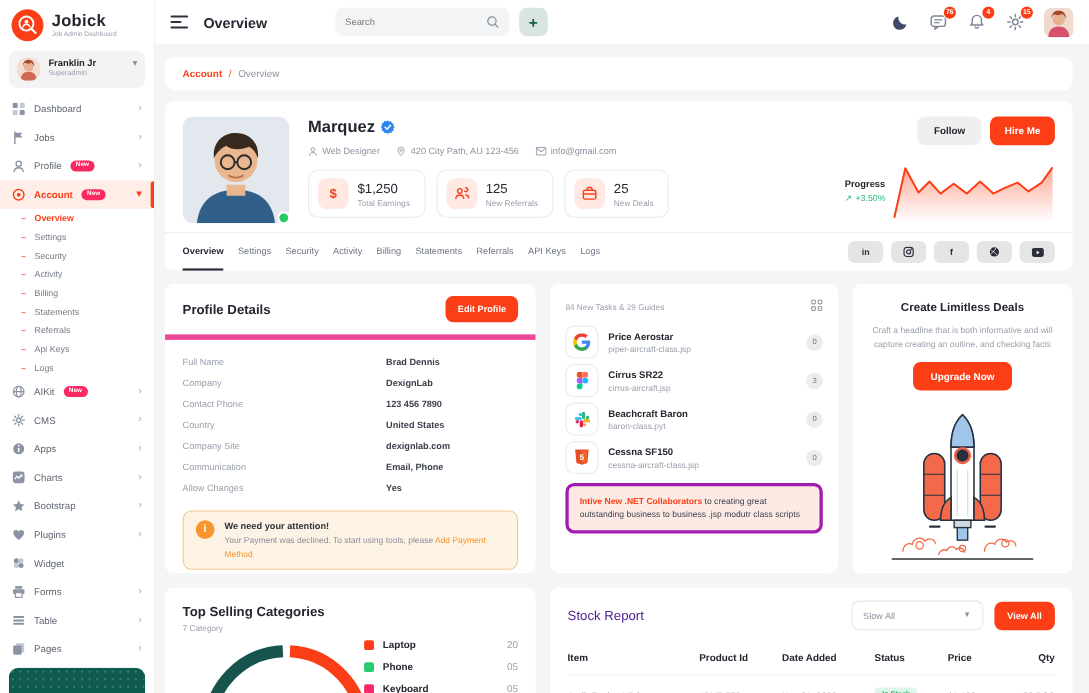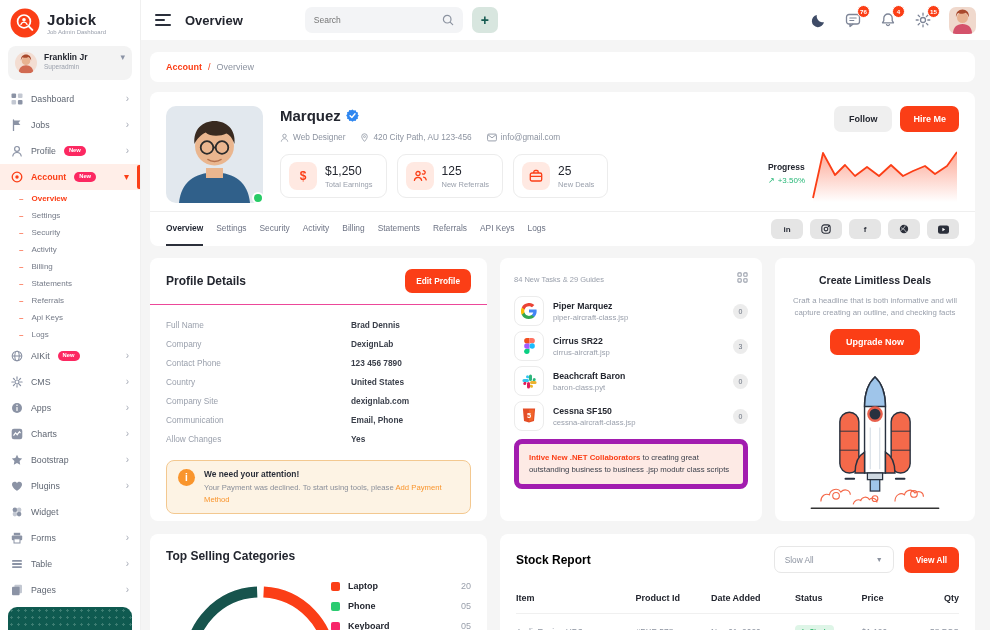--- a/index.html
+++ b/index.html
@@ -72,61 +72,61 @@
 .prog-label{font-size:8.5px;font-weight:bold;color:#23262f}
 .prog-change{font-size:8px;color:#27b777;margin-top:4px;display:flex;gap:3px;align-items:center}
 .pc-tabs{position:absolute;left:0;right:0;bottom:0;height:35px;border-top:1px solid #efefef;display:flex;align-items:center;padding:0 16px;gap:13px}
 .tab{font-size:8.4px;color:#6e7485;cursor:pointer;height:100%;display:flex;align-items:center;border-bottom:2px solid transparent}
 .tab.active{color:#1f2430;font-weight:bold;border-bottom-color:#2b2f3a}
 .socials{margin-left:auto;display:flex;gap:7px}
 .soc{width:32px;height:20px;border-radius:6px;background:#e5e5e5;display:flex;align-items:center;justify-content:center;font-size:8px;font-weight:bold;color:#2b2f3a;cursor:pointer}
 
 .row2{display:flex;gap:13px;margin-top:12px}
 .card-a{width:337px;height:263px;overflow:hidden}
-.card-head{display:flex;align-items:center;justify-content:space-between;padding:11px 16px;border-bottom:1px solid #ec4899}
+.card-head{display:flex;align-items:center;justify-content:space-between;padding:11px 16px;border-bottom:5px solid #ec4899}
 .card-title{font-size:12px;font-weight:bold;color:#23262f}
 .btn-edit{background:#fb3e16;color:#fff;font-size:8.3px;padding:7px 11px;border-radius:7px}
 .detail-rows{padding:10px 16px 0}
 .drow{display:flex;height:19px;align-items:center}
 .dlabel{width:185px;font-size:8.3px;color:#9aa0ac}
 .dvalue{font-size:8.3px;font-weight:bold;color:#3a3f4a}
 .alert{margin:12px 16px 0;border:1px solid #f3c890;background:#fdf3e4;border-radius:8px;padding:8px 11px;display:flex;gap:9px}
 .alert-ic{width:17px;height:17px;border-radius:50%;background:#f9952d;color:#fff;font-size:10px;font-weight:bold;display:flex;align-items:center;justify-content:center;flex:none}
 .alert-title{font-size:8.4px;font-weight:bold;color:#2b2f3a}
 .alert-text{font-size:7.7px;color:#8a8f9a;margin-top:3px;line-height:1.5}
 .alert-link{color:#f9952d;cursor:pointer}
 .card-b{width:262px;height:263px;position:relative;padding:13px 14px 0;overflow:hidden}
 .pj-sub{font-size:7.5px;color:#9aa0ac;margin-top:4px}
 .pj-grid-ic{position:absolute;top:14px;right:14px;cursor:pointer}
 .pj-list{margin-top:12px}
 .pj-item{display:flex;align-items:center;gap:9px;margin-bottom:5px;cursor:pointer}
 .pj-logo{width:30px;height:30px;border:1px solid #ececec;border-radius:8px;display:flex;align-items:center;justify-content:center;flex:none;background:#fff}
 .pj-name{font-size:8.7px;font-weight:bold;color:#23262f}
 .pj-file{font-size:7.7px;color:#9aa0ac;margin-top:2px}
 .pj-count{margin-left:auto;width:15px;height:15px;border-radius:50%;background:#ececec;color:#6b7280;font-size:7px;display:flex;align-items:center;justify-content:center}
-.pj-note{background:#fdeae5;border:5px solid #a21caf;border-radius:8px;padding:8px 10px;font-size:7.8px;line-height:1.55;color:#3a3f4a;margin-top:8px}
+.pj-note{background:#fdeae5;border:3px solid #a21caf;border-radius:8px;padding:8px 10px;font-size:7.8px;line-height:1.55;color:#3a3f4a;margin-top:8px}
 .pj-note b{color:#fb3e16}
 .card-c{flex:1;height:263px;padding:15px 14px 0;text-align:center;overflow:hidden}
 .up-title{font-size:10.5px;font-weight:bold;line-height:1.4;color:#23262f}
 .up-desc{font-size:7.8px;color:#9aa0ac;line-height:1.55;margin-top:7px;padding:0 4px}
 .btn-upgrade{margin-top:10px;background:#fb3e16;color:#fff;font-size:9px;padding:8px 16px;border-radius:7px}
 .rocket{margin:4px auto 0;width:150px}
 
 .row3{display:flex;gap:13px;margin-top:13px}
 .card-d{width:337px;height:170px;position:relative;padding:15px 16px;overflow:hidden}
 .ts-sub{font-size:7.5px;color:#9aa0ac;margin-top:4px}
 .donut{position:absolute;left:30px;top:48px}
 .legend{position:absolute;right:16px;top:42px;width:140px}
 .leg-row{display:flex;align-items:center;gap:8px;height:20px}
 .leg-sq{width:9px;height:9px;border-radius:2px;flex:none}
 .leg-label{font-size:9px;color:#23262f;font-weight:bold}
 .leg-val{margin-left:auto;font-size:9px;color:#9aa0ac}
 .card-e{flex:1;height:170px;padding:12px 16px;overflow:hidden}
 .st-head{display:flex;align-items:center}
-.st-title{font-size:12px;font-weight:bold;color:#000000}
+.st-title{font-size:12px;font-weight:normal;color:#4c1d95}
 .st-filter{margin-left:auto;width:120px;height:27px;border:1px solid #e7e7e7;border-radius:7px;display:flex;align-items:center;padding:0 10px;font-size:8.3px;color:#8c93a0;cursor:pointer}
 .st-caret{margin-left:auto;color:#8c93a0;font-size:7px}
 .btn-viewall{margin-left:10px;background:#fb3e16;color:#fff;font-size:8.3px;padding:8px 12px;border-radius:7px}
 .table{margin-top:12px}
 .thead{display:flex;font-size:9px;font-weight:bold;color:#23262f;padding:8px 0 10px;border-bottom:1px solid #f0f0f0}
 .trow{display:flex;font-size:8.4px;color:#8c93a0;padding:11px 0 9px;align-items:center}
 .col-item{width:27%}.col-pid{width:17%}.col-date{width:19%}.col-status{width:15%}.col-price{width:11%}.col-qty{width:11%;text-align:right}
 .status-pill{display:inline-block;background:#def5e7;color:#27b767;font-size:6.5px;font-weight:bold;padding:3px 7px;border-radius:4px}
 </style>
 </head>
@@ -643,21 +643,21 @@
           <div class="pj-item">
             <span class="pj-logo">
                 <svg width="16" height="16" viewBox="0 0 18 18">
                   <path fill="#4285F4" d="M17.6 9.2c0-.6-.1-1.2-.2-1.8H9v3.4h4.8a4.1 4.1 0 0 1-1.8 2.7v2.2h2.9c1.7-1.6 2.7-3.9 2.7-6.5z"></path>
                   <path fill="#34A853" d="M9 18c2.4 0 4.5-.8 6-2.2l-2.9-2.2c-.8.5-1.9.9-3.1.9a5.4 5.4 0 0 1-5-3.7H.9v2.3A9 9 0 0 0 9 18z"></path>
                   <path fill="#FBBC05" d="M4 10.8a5.4 5.4 0 0 1 0-3.5V5H.9a9 9 0 0 0 0 8.1z"></path>
                   <path fill="#EA4335" d="M9 3.6c1.3 0 2.5.4 3.4 1.3L15 2.3A9 9 0 0 0 .9 5L4 7.3A5.4 5.4 0 0 1 9 3.6z"></path>
                 </svg>
               </span>
             <span>
-                <div class="pj-name">Piper Marquez</div>
+                <div class="pj-name">Price Aerostar</div>
                 <div class="pj-file">piper-aircraft-class.jsp</div>
               </span>
             <span class="pj-count">0</span>
           </div>
           <div class="pj-item">
             <span class="pj-logo">
                 <svg width="11" height="16" viewBox="0 0 12 18">
                   <path d="M3 18a3 3 0 0 0 3-3v-3H3a3 3 0 0 0 0 6z" fill="#0ACF83"></path>
                   <path d="M0 9a3 3 0 0 1 3-3h3v6H3a3 3 0 0 1-3-3z" fill="#A259FF"></path>
                   <path d="M0 3a3 3 0 0 1 3-3h3v6H3a3 3 0 0 1-3-3z" fill="#F24E1E"></path>
@@ -731,20 +731,21 @@
           <path d="M44 126h9M97 126h9" stroke="#28313f" stroke-width="2.2" stroke-linecap="round"></path>
           <rect x="67" y="120" width="16" height="7" fill="#cfd9e2" stroke="#28313f" stroke-width="1.3"></rect>
           <rect x="70" y="127" width="10" height="12" fill="#9fc5ea" stroke="#28313f" stroke-width="1.3"></rect>
         </svg>
       </div>
     </div>
 
     <div class="row3">
       <div class="card card-d">
         <div class="card-title">Top Selling Categories</div>
+        <div class="ts-sub">7 Category</div>
         <svg class="donut" width="160" height="160" viewBox="0 0 160 160">
           <g transform="rotate(-90 80 80)" fill="none" stroke-width="11">
             <circle cx="80" cy="80" r="70" stroke="#17544d" stroke-dasharray="278.6 161.2" stroke-dashoffset="-157.6"></circle>
             <circle cx="80" cy="80" r="70" stroke="#fb3e16" stroke-dasharray="112.4 327.4" stroke-dashoffset="-3.7"></circle>
             <circle cx="80" cy="80" r="70" stroke="#2bcb71" stroke-dasharray="34.2 405.6" stroke-dashoffset="-119.7"></circle>
           </g>
         </svg>
         <div class="legend">
           <div class="leg-row">
               <span class="leg-sq" style="background:#fb3e16"></span>

